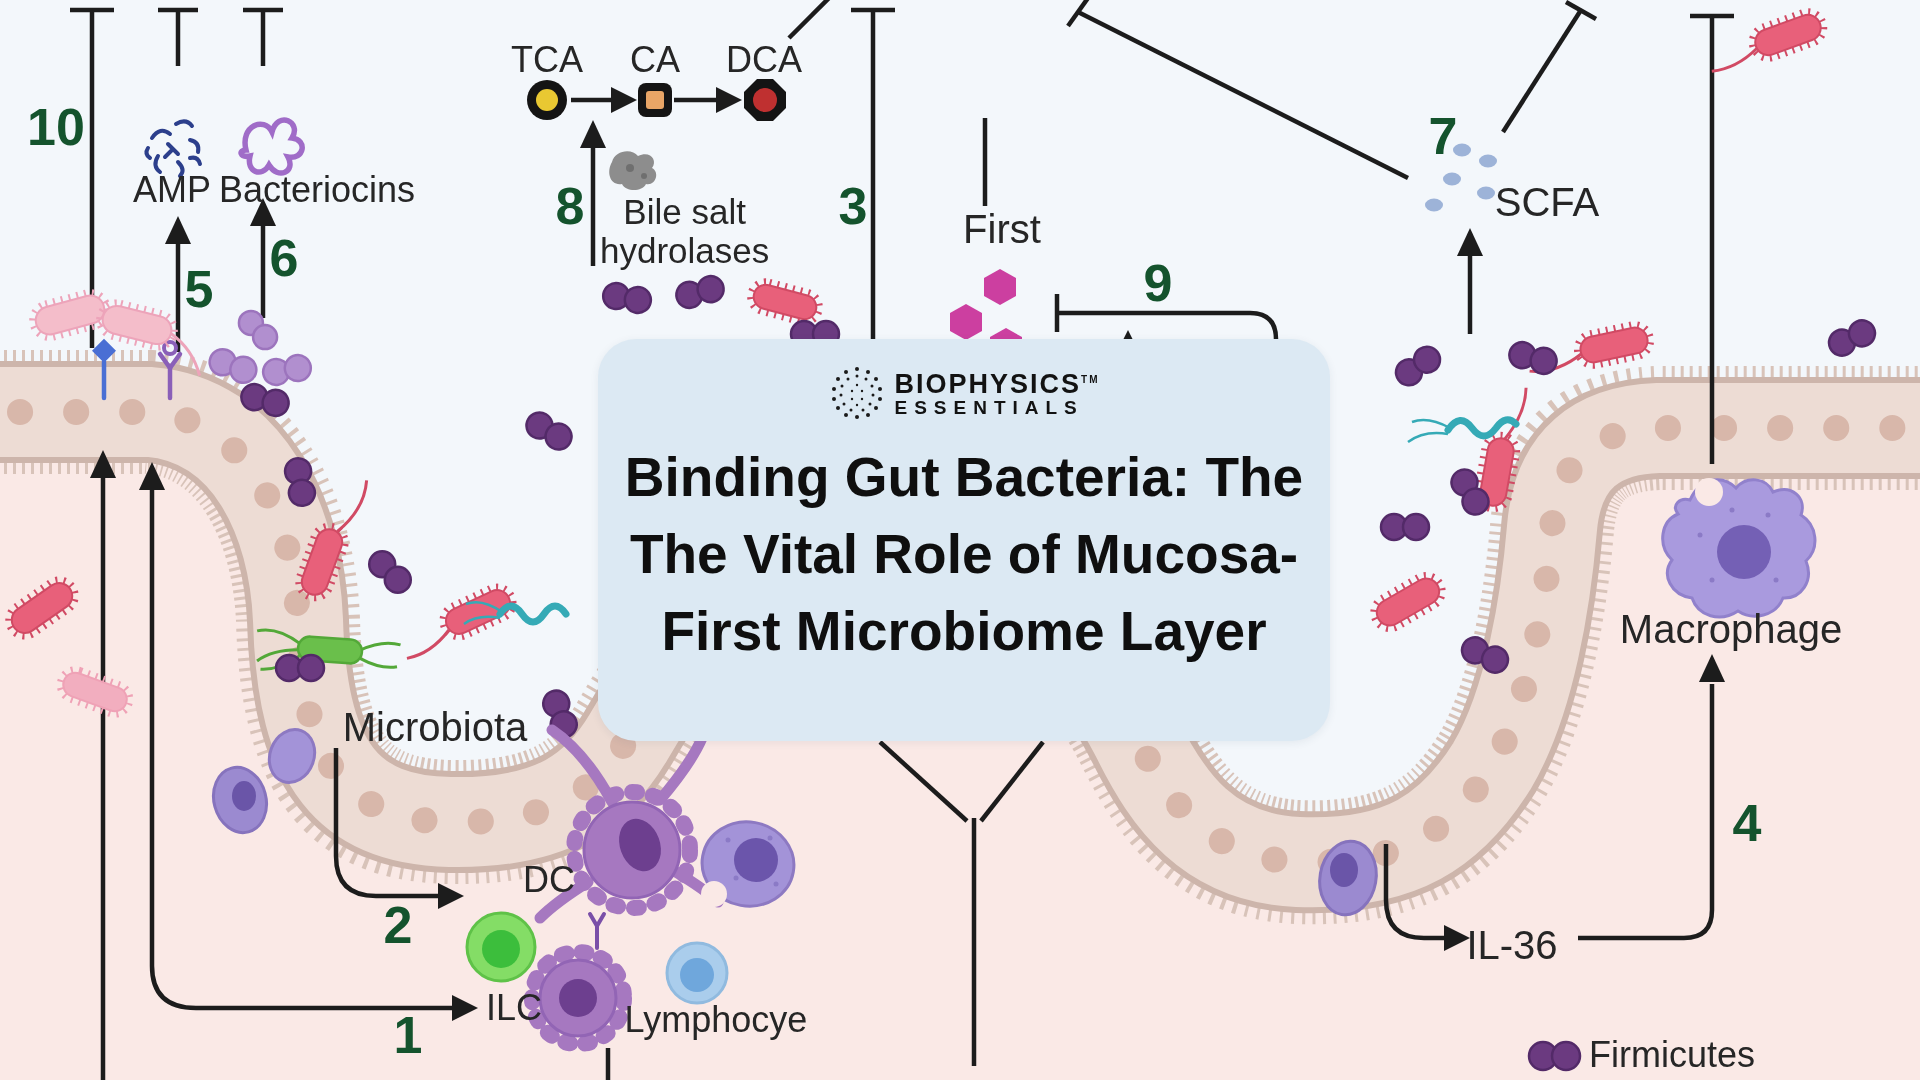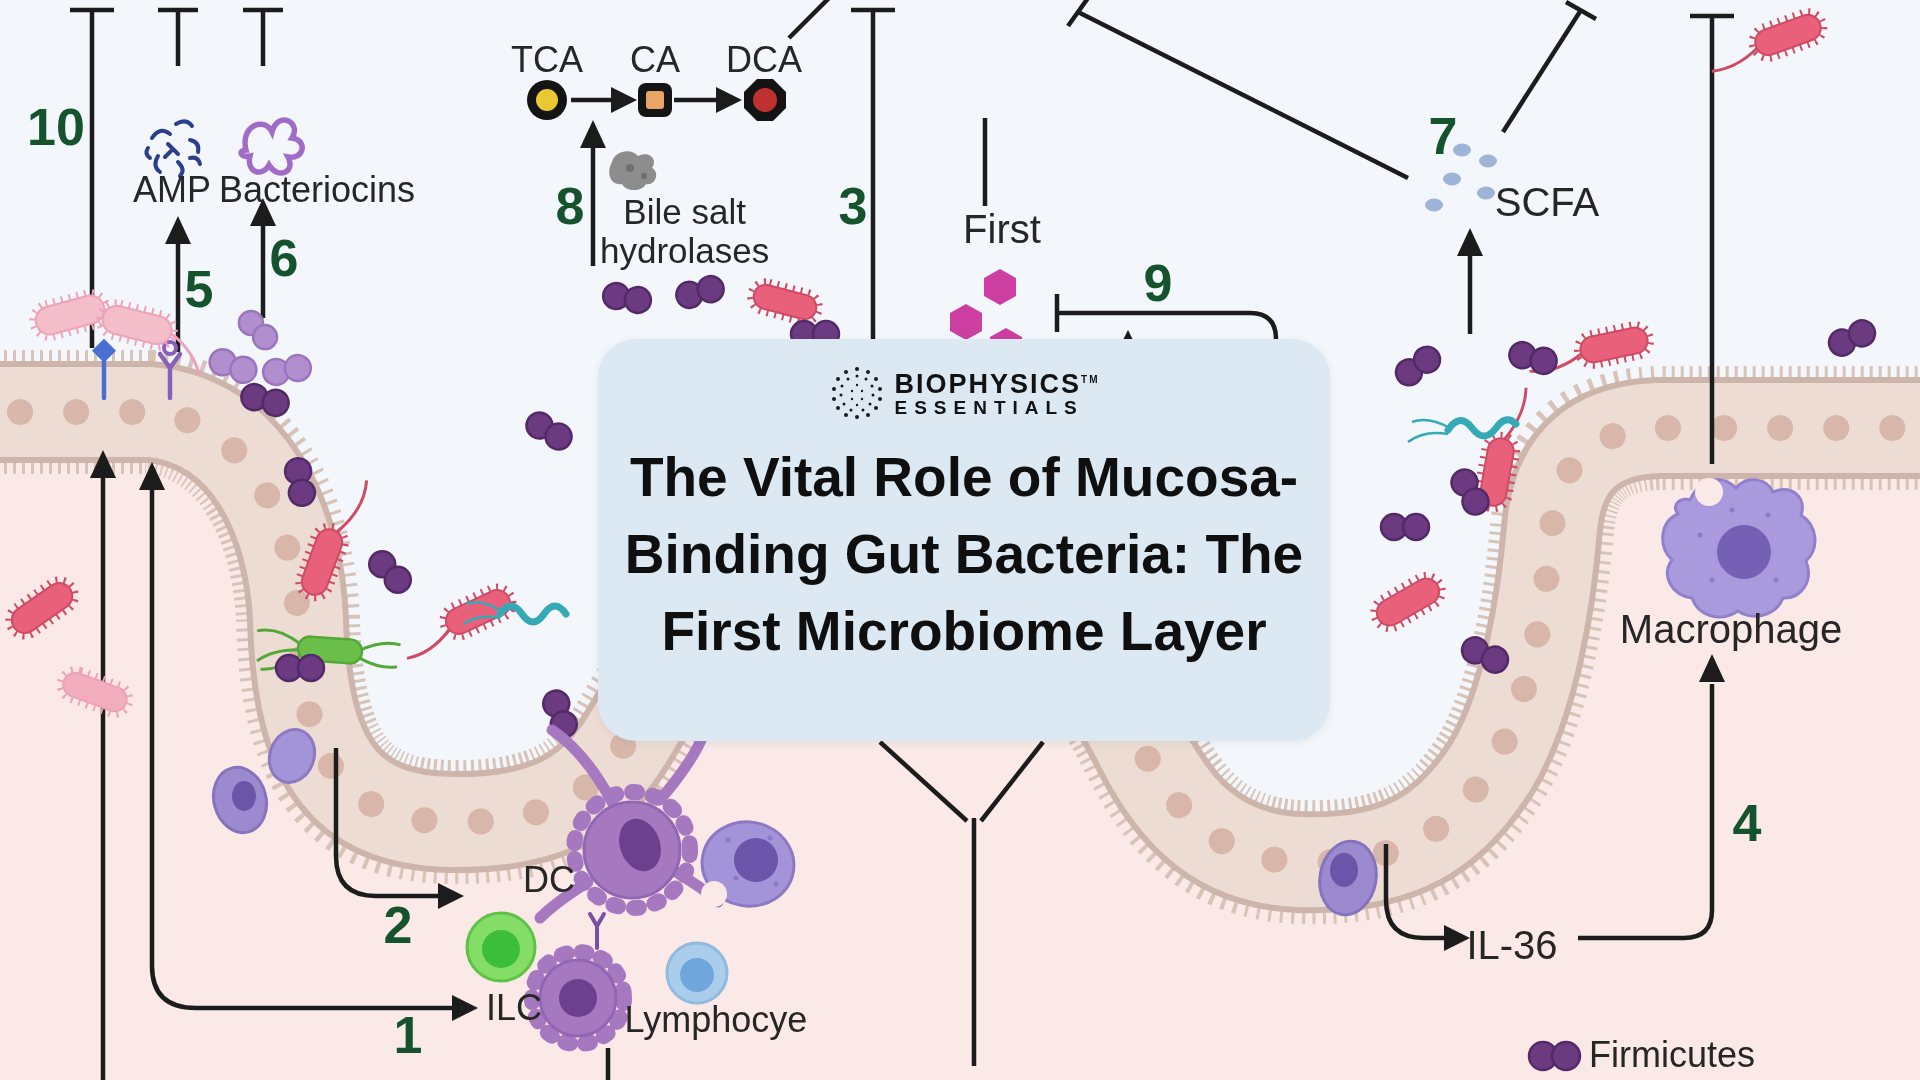--- a/index.html
+++ b/index.html
@@ -428,22 +428,22 @@
             <circle cx="23" cy="34" r="1.2"></circle>
             <circle cx="23" cy="26" r="1.2"></circle>
       </g>
     </svg>
     <div id="brand-text">
       <div id="brand-name"><span>BIOPHYSICS</span><span id="brand-tm">TM</span></div>
       <div id="brand-sub">ESSENTIALS</div>
     </div>
   </div>
   <div id="title-lines">
+    <div>Binding Gut Bacteria: The</div>
     <div>The Vital Role of Mucosa-</div>
-    <div>Binding Gut Bacteria: The</div>
     <div>First Microbiome Layer</div>
   </div>
 </div>
 
 <div class="num" style="left:56px;top:127px">10</div>
 <div class="lbl" style="left:172px;top:190px">AMP</div>
 <div class="lbl" style="left:317px;top:190px">Bacteriocins</div>
 <div class="num" style="left:199px;top:289px">5</div>
 <div class="num" style="left:284px;top:258px">6</div>
 <div class="lbl" style="left:547px;top:60px">TCA</div>
@@ -452,20 +452,21 @@
 <div class="num" style="left:570px;top:206px">8</div>
 <div id="bile-block">
   <div>Bile salt</div>
   <div>hydrolases</div>
 </div>
 <div class="num" style="left:853px;top:206px">3</div>
 <div class="lbl big" style="left:1002px;top:229px">First</div>
 <div class="num" style="left:1158px;top:283px">9</div>
 <div class="num" style="left:1443px;top:136px">7</div>
 <div class="lbl big" style="left:1547px;top:202px">SCFA</div>
+<div class="lbl big" style="left:435px;top:727px">Microbiota</div>
 <div class="lbl" style="left:549px;top:880px">DC</div>
 <div class="num" style="left:398px;top:925px">2</div>
 <div class="lbl" style="left:514px;top:1008px">ILC</div>
 <div class="num" style="left:408px;top:1035px">1</div>
 <div class="lbl" style="left:716px;top:1020px">Lymphocye</div>
 <div class="lbl big" style="left:1731px;top:629px">Macrophage</div>
 <div class="num" style="left:1747px;top:823px">4</div>
 <div class="lbl big" style="left:1512px;top:945px">IL-36</div>
 <div class="lbl" style="left:1672px;top:1055px">Firmicutes</div>
 

